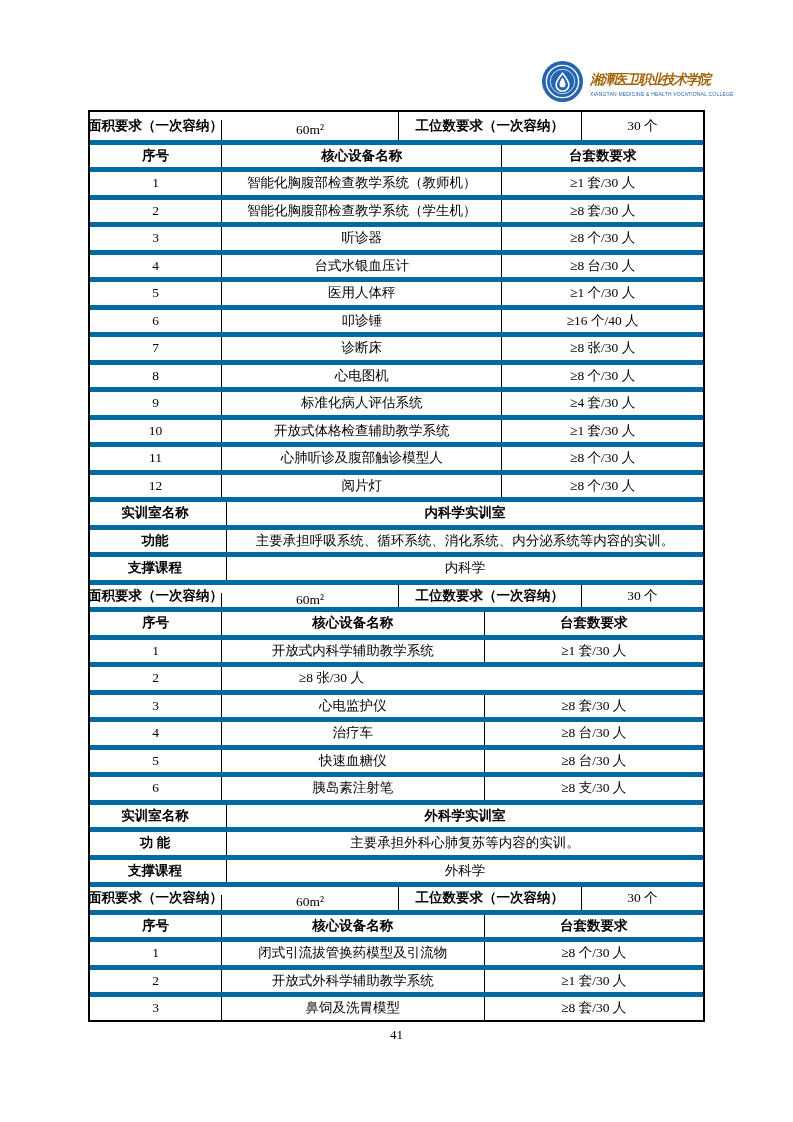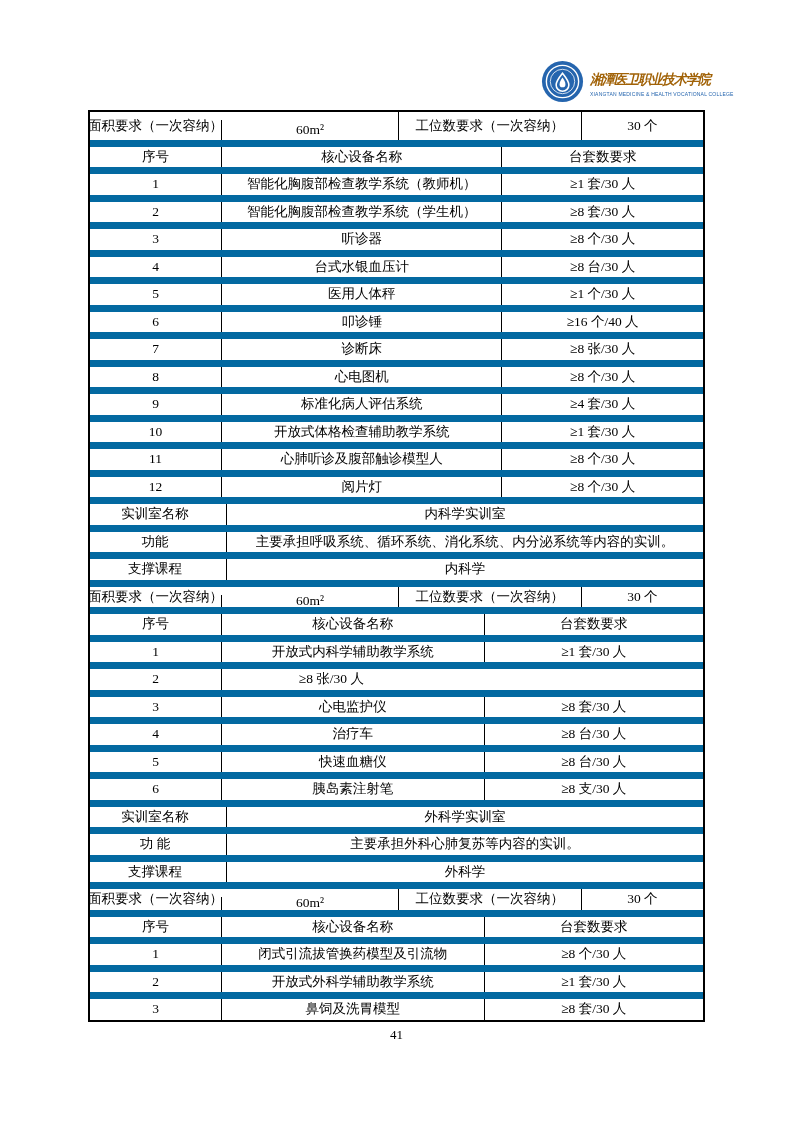--- a/index.html
+++ b/index.html
@@ -26,32 +26,32 @@
     color:#2565ae;font-size:5px;letter-spacing:0.2px;white-space:nowrap;
     margin-top:2px;font-family:"Liberation Sans","DejaVu Sans",sans-serif;
   }
   
   .tbl{
     position:absolute;left:88px;top:110px;width:617px;
     border:2px solid #000;box-sizing:border-box;
     display:flex;flex-direction:column;
   }
   .row{
-    display:flex;height:27.5px;border-top:7px solid #0369a1;
+    display:flex;height:27.5px;border-top:5px solid #0369a1;
     box-sizing:border-box;flex:none;
   }
   .row.first{border-top:none;}
   .cell{
     display:flex;align-items:center;justify-content:center;
     border-left:1px solid #000;box-sizing:border-box;
     font-size:13.5px;text-align:center;white-space:nowrap;
     overflow:hidden;padding:0 2px;
   }
   .cell:first-child{border-left:none;}
-  .b{font-weight:normal;}
+  .b{font-weight:bold;}
   
   .c-label {width:21.4%;}
   .c-area  {width:28.85%;margin-top:8px;}
   .c-wsl   {width:29.8%;}
   .c-wsv   {width:19.95%;}
   
   .c-idx   {width:21.4%;}
   .c-nm1   {width:45.7%;}
   .c-qt1   {width:32.9%;}
   

